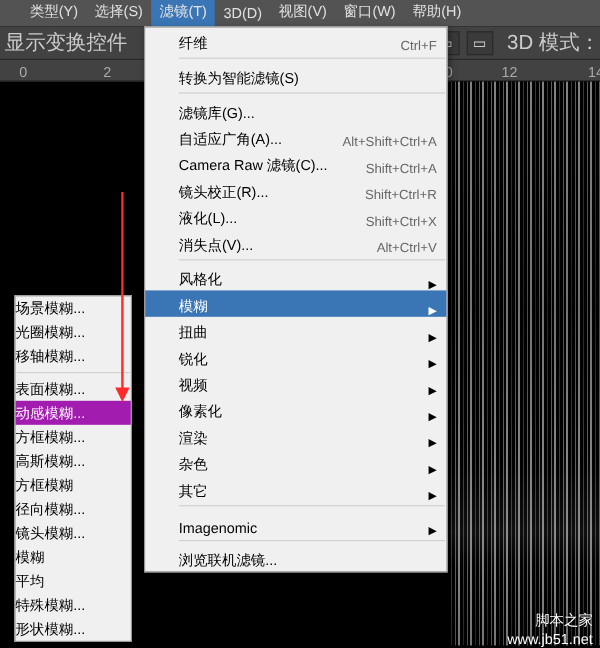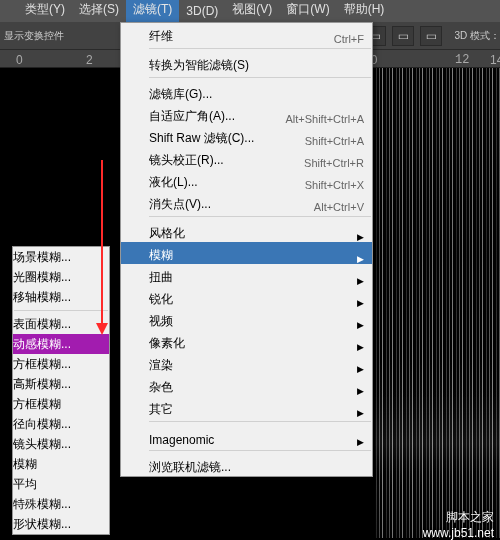--- a/index.html
+++ b/index.html
@@ -1,21 +1,21 @@
 <!DOCTYPE html>
 <html><head>
 <meta charset="utf-8">
 <style>
 *{margin:0;padding:0;box-sizing:border-box;font-family:"Microsoft YaHei",sans-serif;font-size:12px;user-select:none}
 body{background:#000;width:500px;height:540px;overflow:hidden;position:relative}
 .menubar{background:#535353;height:22px;display:flex;align-items:flex-end;color:#e0e0e0;padding-left:18px}
 .menubar span{padding:4px 7px;cursor:default}
 .menubar span.hl{background:#3a76b5;color:#e5e5e5}
 .toolbar{background:#424242;height:28px;display:flex;align-items:center;color:#ccc;padding-left:4px;gap:6px;border-bottom:1px solid #2a2a2a}
-.toolbar .lbl{font-size:10px}
+.toolbar .lbl{font-size:17px}
 .toolbar .ico{width:22px;height:20px;border:1px solid #2a2a2a;background:#3a3a3a;display:flex;align-items:center;justify-content:center}
 .ruler{background:#424242;height:18px;color:#aaa;font-size:9px;position:relative;border-bottom:1px solid #222}
 .ruler span{position:absolute;top:3px}
 .canvas{position:absolute;left:375px;top:68px;width:125px;height:470px;background:#111}
 .noise{width:100%;height:100%;background:repeating-linear-gradient(90deg,#0a0a0a 0px,#0a0a0a 1px,#444 1px,#444 2px,#0a0a0a 2px,#0a0a0a 4px,#666 4px,#666 5px,#111 5px,#111 7px,#888 7px,#888 8px,#0a0a0a 8px,#0a0a0a 10px),linear-gradient(180deg,#222,#0a0a0a 40%,#333 80%,#0a0a0a);background-blend-mode:screen;filter:contrast(1.6) brightness(0.9);opacity:.85}
 .dropdown{position:absolute;left:120px;top:22px;width:253px;background:#f0f0f0;border:1px solid #979797;box-shadow:2px 2px 6px rgba(0,0,0,.4)}
 .dropdown .row{display:flex;align-items:flex-end;height:22px;padding-left:28px;padding-right:8px;color:#000;position:relative}
 .dropdown .row.hl{background:#3a76b5;color:#fff}
 .dropdown .row.dis{color:#9a9a9a}
 .dropdown .sep{height:1px;background:#d0d0d0;margin:3px 1px 3px 28px}
@@ -51,21 +51,21 @@
   <span class="lbl" style="margin-left:6px">3D 模式：</span>
 </div>
 
 <div class="ruler" id="ruler">
     <span style="left: 16px;">0</span>
     <span style="left: 86px;">2</span>
     <span style="left: 155px;">4</span>
     <span style="left: 225px;">6</span>
     <span style="left: 294px;">8</span>
     <span style="left: 364px;">10</span>
-    <span style="left: 455px; font-family: Liberation Mono, monospace;">12</span>
+    <span style="left: 418px;">12</span>
     <span style="left: 490px;">14</span>
   </div>
 
 <div class="canvas">
     <div class="noise"></div>
   </div>
 
 <div class="dropdown" id="dropdown">
     <div class="row">
       <span>纤维</span>
@@ -77,21 +77,21 @@
     </div>
     <div class="sep"></div>
     <div class="row">
       <span>滤镜库(G)...</span>
     </div>
     <div class="row">
       <span>自适应广角(A)...</span>
       <span class="sc">Alt+Shift+Ctrl+A</span>
     </div>
     <div class="row">
-      <span>Shift Raw 滤镜(C)...</span>
+      <span>Camera Raw 滤镜(C)...</span>
       <span class="sc">Shift+Ctrl+A</span>
     </div>
     <div class="row">
       <span>镜头校正(R)...</span>
       <span class="sc">Shift+Ctrl+R</span>
     </div>
     <div class="row">
       <span>液化(L)...</span>
       <span class="sc">Shift+Ctrl+X</span>
     </div>

